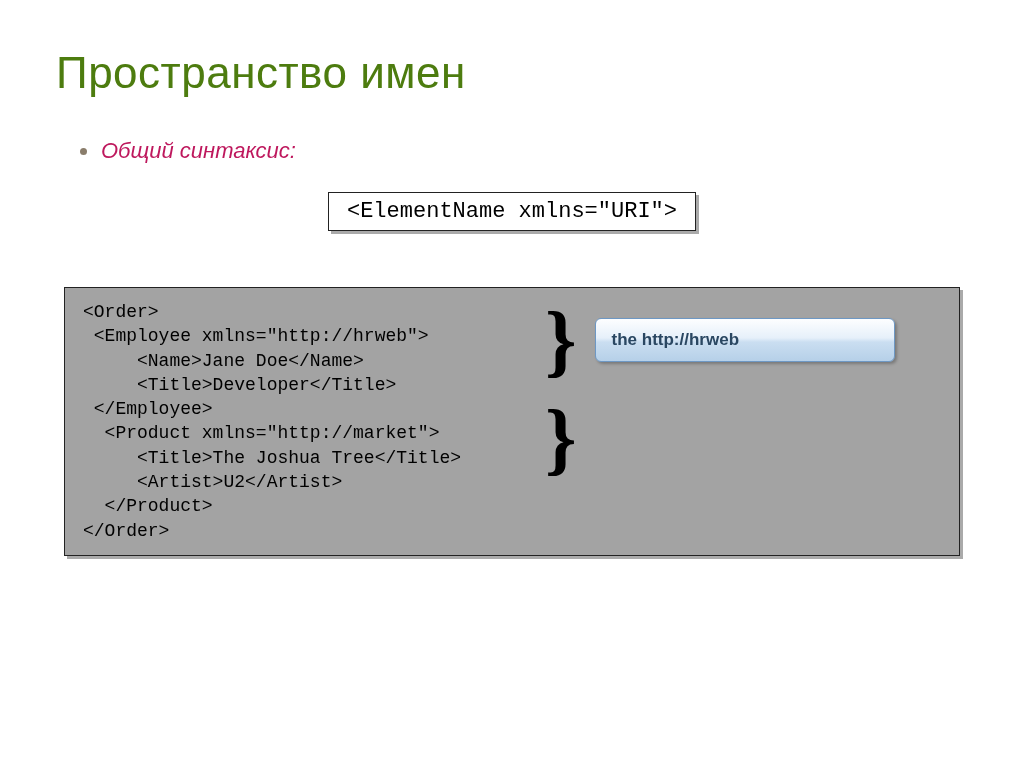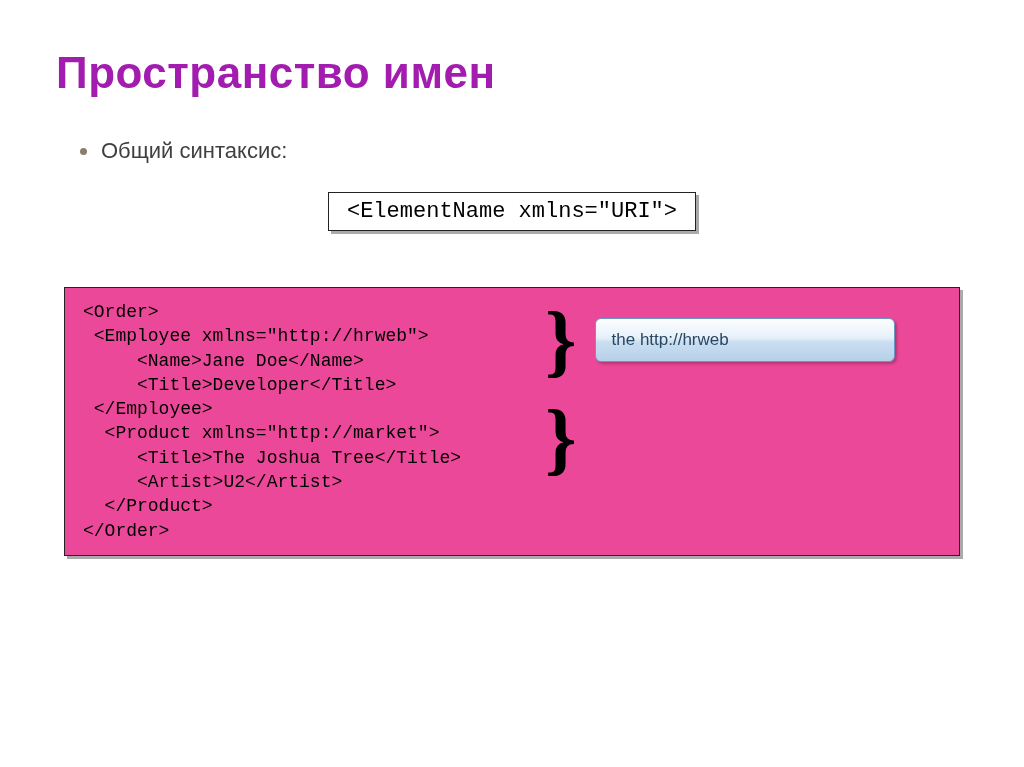--- a/index.html
+++ b/index.html
@@ -1,29 +1,29 @@
 <!DOCTYPE html>
 <html><head>
 <meta charset="utf-8">
 <style>
   * { margin: 0; padding: 0; box-sizing: border-box; }
   html, body { width: 1024px; height: 767px; font-family: Arial, sans-serif; background: #fff; overflow: hidden; }
   .slide { width: 1024px; height: 767px; padding: 48px 56px; position: relative; }
-  .title { font-size: 44px; color: #a21caf; font-weight: 700; margin-bottom: 40px; letter-spacing: 0.5px; }
+  .title { font-size: 44px; color: #4d7c0f; font-weight: 400; margin-bottom: 40px; letter-spacing: 0.5px; }
   .bullet-row { display: flex; align-items: center; margin-left: 24px; margin-bottom: 28px; }
   .bullet { width: 7px; height: 7px; border-radius: 50%; background: #8a7d6b; margin-right: 14px; }
-  .bullet-text { font-size: 22px; color: #404040; }
+  .bullet-text { font-size: 22px; color: #be185d; font-style: italic; }
   .syntax-box-wrap { display: flex; justify-content: center; margin-bottom: 56px; }
   .syntax-box { border: 1.5px solid #222; background: #fff; padding: 6px 18px; font-family: Consolas, "Courier New", monospace; font-size: 22px; color: #000; box-shadow: 3px 3px 0 #aaa; display: inline-block; }
-  .example-box { margin: 0 8px; border: 1.5px solid #222; background: #ec4899; box-shadow: 3px 3px 0 #aaa; padding: 12px 18px 12px 18px; position: relative; }
+  .example-box { margin: 0 8px; border: 1.5px solid #222; background: #a3a3a3; box-shadow: 3px 3px 0 #aaa; padding: 12px 18px 12px 18px; position: relative; }
   .code { font-family: Consolas, "Courier New", monospace; font-size: 18px; color: #000; white-space: pre; line-height: 1.35; }
   .annotations { position: absolute; left: 480px; top: 12px; }
   .annot-row { display: flex; align-items: center; position: absolute; }
   .brace { font-family: "Times New Roman", Georgia, serif; font-size: 80px; font-weight: 600; line-height: 0.85; color: #000; margin-right: 18px; }
-  .badge { border: 1.5px solid #6e98c4; border-radius: 6px; padding: 11px 16px; min-width: 300px; font-size: 17px; font-weight: 400; color: #2a4762; background: linear-gradient(to bottom, #fdfeff 0%, #e6f0fa 45%, #cadef1 55%, #b6d0e8 100%); box-shadow: 2px 2px 3px rgba(0,0,0,0.25); }
+  .badge { border: 1.5px solid #6e98c4; border-radius: 6px; padding: 11px 16px; min-width: 300px; font-size: 17px; font-weight: 700; color: #2a4762; background: linear-gradient(to bottom, #fdfeff 0%, #e6f0fa 45%, #cadef1 55%, #b6d0e8 100%); box-shadow: 2px 2px 3px rgba(0,0,0,0.25); }
   .annot1 { top: 6px; }
   .annot2 { top: 104px; }
 </style>
 </head>
 <body>
 
 <div class="slide">
   <h1 class="title">Пространство имен</h1>
 
   <div class="bullet-row">

